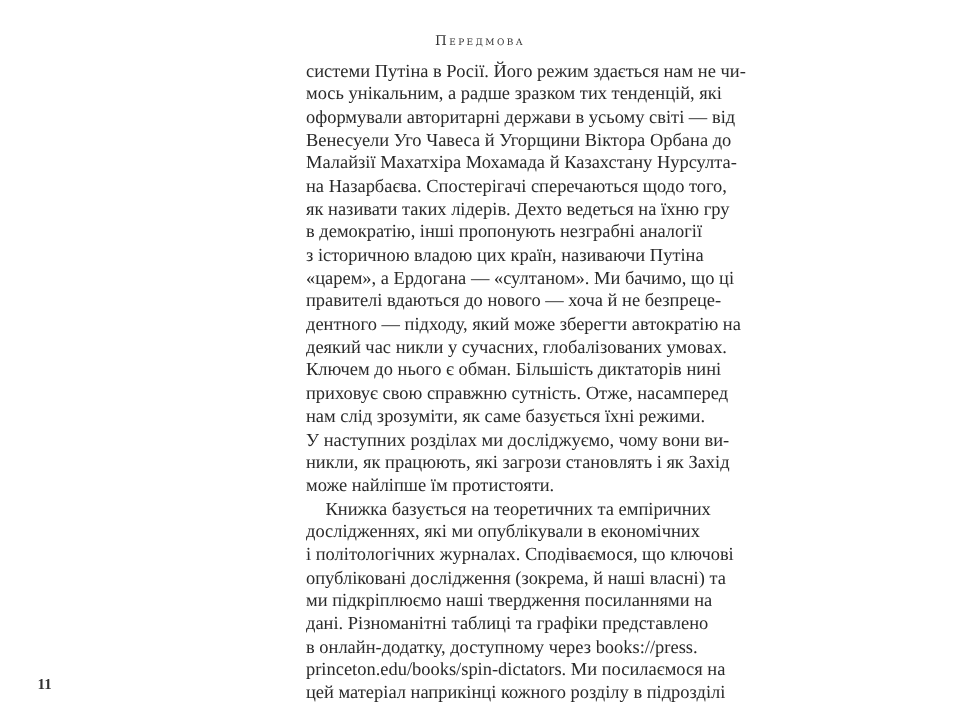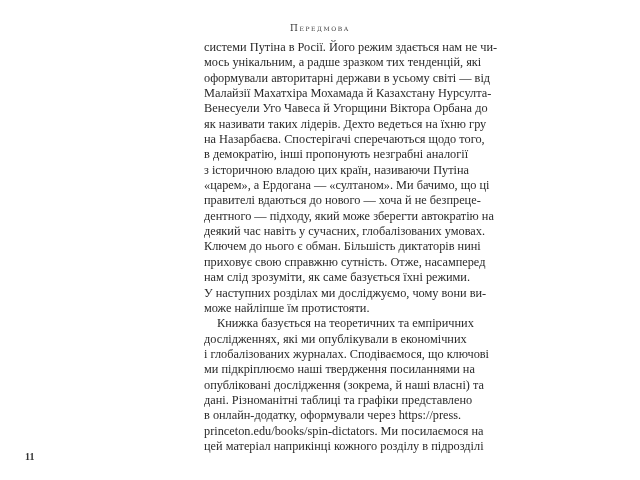--- a/index.html
+++ b/index.html
@@ -27,44 +27,45 @@
 <body>
 
 <div class="page">
   <div class="running-head">Передмова</div>
 
   <div class="body-text">
     <div>
       <span class="line">системи Путіна в Росії. Його режим здається нам не чи-</span>
       <span class="line">мось унікальним, а радше зразком тих тенденцій, які</span>
       <span class="line">оформували авторитарні держави в усьому світі — від</span>
+      <span class="line">Венесуели Уго Чавеса й Угорщини Віктора Орбана до</span>
       <span class="line">Малайзії Махатхіра Мохамада й Казахстану Нурсулта-</span>
-      <span class="line">Венесуели Уго Чавеса й Угорщини Віктора Орбана до</span>
+      <span class="line">на Назарбаєва. Спостерігачі сперечаються щодо того,</span>
       <span class="line">як називати таких лідерів. Дехто ведеться на їхню гру</span>
-      <span class="line">на Назарбаєва. Спостерігачі сперечаються щодо того,</span>
       <span class="line">в демократію, інші пропонують незграбні аналогії</span>
       <span class="line">з історичною владою цих країн, називаючи Путіна</span>
       <span class="line">«царем», а Ердогана — «султаном». Ми бачимо, що ці</span>
       <span class="line">правителі вдаються до нового — хоча й не безпреце-</span>
       <span class="line">дентного — підходу, який може зберегти автократію на</span>
-      <span class="line">деякий час навіть у сучасних, глобалізованих умовах.</span>
+      <span class="line">деякий час никли у сучасних, глобалізованих умовах.</span>
       <span class="line">Ключем до нього є обман. Більшість диктаторів нині</span>
       <span class="line">приховує свою справжню сутність. Отже, насамперед</span>
       <span class="line">нам слід зрозуміти, як саме базується їхні режими.</span>
       <span class="line">У наступних розділах ми досліджуємо, чому вони ви-</span>
+      <span class="line">никли, як працюють, які загрози становлять і як Захід</span>
       <span class="line last">може найліпше їм протистояти.</span>
     </div>
     <div>
       <span class="line indent">Книжка базується на теоретичних та емпіричних</span>
       <span class="line">дослідженнях, які ми опублікували в економічних</span>
-      <span class="line">і глобалізованих журналах. Сподіваємося, що ключові</span>
+      <span class="line">і політологічних журналах. Сподіваємося, що ключові</span>
+      <span class="line">опубліковані дослідження (зокрема, й наші власні) та</span>
       <span class="line">ми підкріплюємо наші твердження посиланнями на</span>
-      <span class="line">опубліковані дослідження (зокрема, й наші власні) та</span>
       <span class="line">дані. Різноманітні таблиці та графіки представлено</span>
-      <span class="line">в онлайн-додатку, оформували через https://press.</span>
+      <span class="line">в онлайн-додатку, доступному через books://press.</span>
       <span class="line">princeton.edu/books/spin-dictators. Ми посилаємося на</span>
       <span class="line">цей матеріал наприкінці кожного розділу в підрозділі</span>
 
     </div>
 
   </div>
 
   <div class="folio">11</div>
 </div>
 

